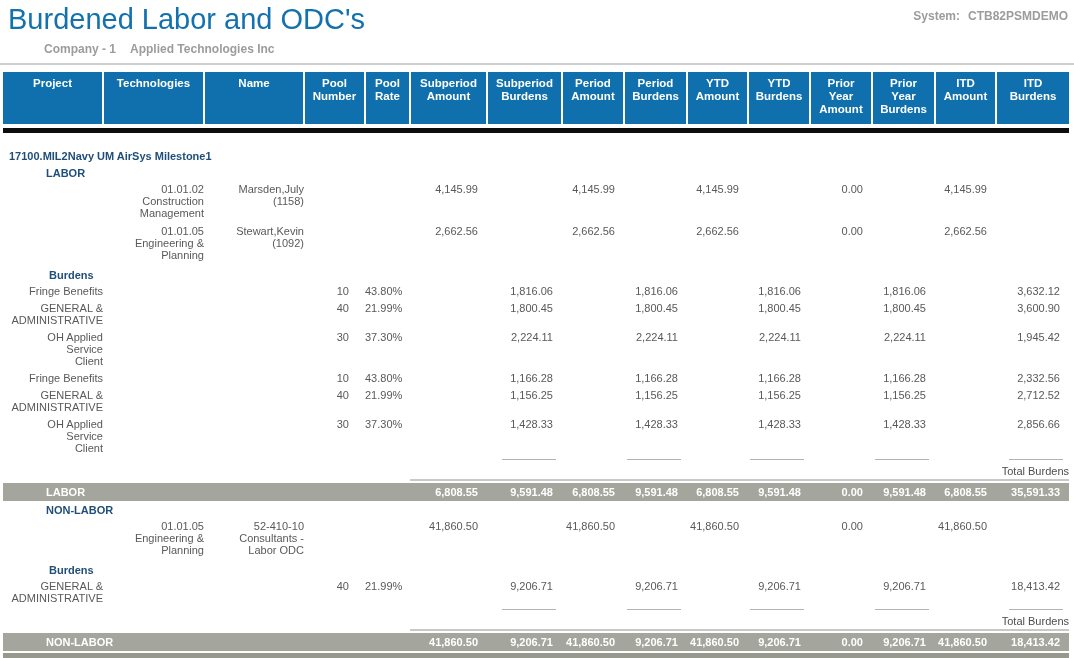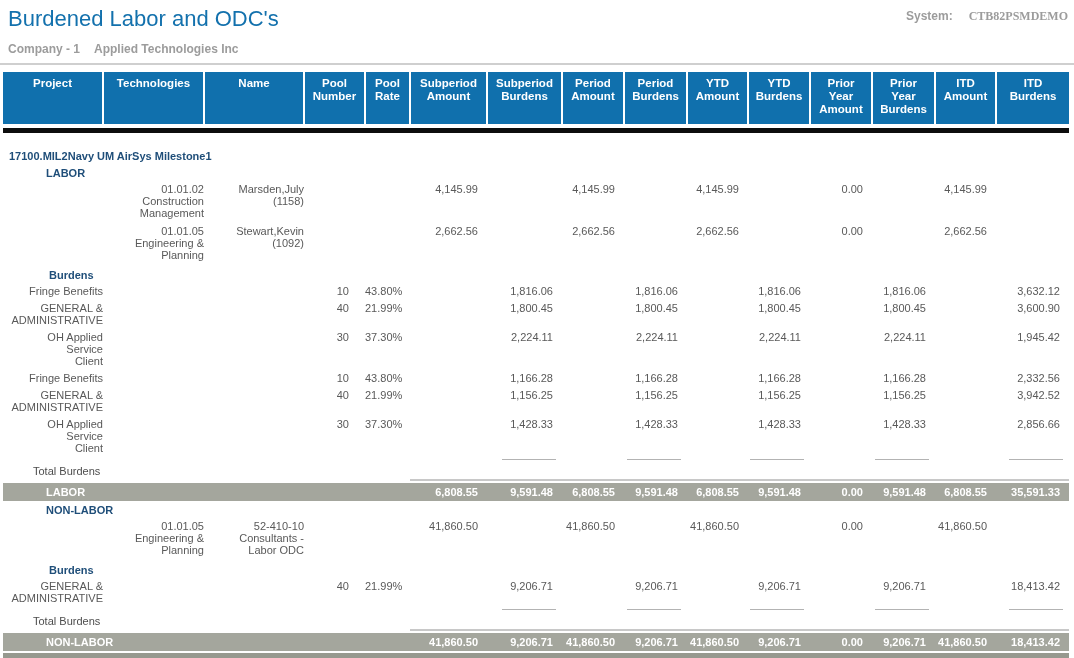--- a/index.html
+++ b/index.html
@@ -1,39 +1,39 @@
 <!DOCTYPE html>
 <html><head>
 <meta charset="utf-8">
 <style>
   html,body{margin:0;padding:0;background:#fff;}
   body{width:1074px;height:658px;overflow:hidden;font-family:"Liberation Sans",sans-serif;position:relative;}
   .topbar{position:relative;padding:5px 8px 0 8px;}
-  .title{color:#1371ad;font-size:22px;line-height:28px;}
+  .title{color:#1371ad;font-size:29px;line-height:28px;}
   .system{position:absolute;right:6px;top:9px;font-size:12px;font-weight:bold;color:#9c9c9c;}
-  .system .sysval{margin-left:16px;font-family:Liberation Serif, serif;}
-  .company{margin-top:9px;font-size:12px;font-weight:bold;color:#9c9c9c;padding-bottom:7px;}
+  .system .sysval{margin-left:8px;}
+  .company{margin-top:9px;font-size:12px;font-weight:bold;color:#9c9c9c;padding-bottom:7px;margin-left:36px;}
   .company .cname{margin-left:14px;}
   .divider{border-top:2px solid #cfcfcf;height:0;width:1074px;}
   table{border-collapse:collapse;table-layout:fixed;width:1066px;margin:7px 0 0 3px;font-size:11px;color:#595959;}
   thead th{background:#1070ad;color:#fff;font-size:11.5px;font-weight:bold;text-align:center;
     vertical-align:top;padding:5px 2px 4px 2px;white-space:pre-line;line-height:13px;height:52px;
     box-sizing:border-box;border-right:2px solid #fff;}
   thead th:last-child{border-right:none;}
   td{vertical-align:top;line-height:12px;padding:2px 0;box-sizing:border-box;}
   td.txt{white-space:pre-line;padding-left:6px;text-align:right;}
   td.name{padding-left:4px;}
   td.num{text-align:right;padding-right:9px;}
   td.poolnum{padding-right:16px;}
   tr.project td{color:#1f4e79;font-weight:bold;padding:7px 0 2px 0;font-size:11px;}
   tr.project .pcode{margin-left:6px;}
   tr.project .pname{}
   tr.section td{color:#1f4e79;font-weight:bold;padding:3px 0 2px 43px;}
   tr.burdens td{color:#1f4e79;font-weight:bold;padding:4px 0 2px 46px;}
-  tr.totalburdens td{color:#4d4d4d;padding:3px 0 2px 30px;}
+  tr.totalburdens td{color:#4d4d4d;padding:3px 0 2px 30px;text-align:right;}
   tr.detail td{padding-top:2px;padding-bottom:4px;}
   tr.burden td{padding-top:2px;padding-bottom:3px;}
   tr.sumrule td{padding:0;}
   .uline{height:1px;background:#b3b3b3;width:54px;margin:2px 6px 2px auto;}
   tr.rule td{padding:0;}
   .topline{height:2px;background:#c8c8c8;margin-bottom:2px;}
   tr.bar td{background:#a4a69d;color:#fff;font-weight:bold;padding-top:3px;padding-bottom:3px;}
   tr.bar td.label{padding-left:43px;}
   tr.grand td{background:#97998f;color:#fff;font-weight:bold;padding-top:3px;padding-bottom:3px;}
   tr.grand td.label{padding-left:5px;}
@@ -246,21 +246,21 @@
         <td class="num">21.99%</td>
         <td class="num"></td>
         <td class="num">1,156.25</td>
         <td class="num"></td>
         <td class="num">1,156.25</td>
         <td class="num"></td>
         <td class="num">1,156.25</td>
         <td class="num"></td>
         <td class="num">1,156.25</td>
         <td class="num"></td>
-        <td class="num">3,942.52</td>
+        <td class="num">2,712.52</td>
       </tr>
       <tr class="burden">
         <td class="txt">OH Applied Service
 Client</td>
         <td class="txt"></td>
         <td class="txt name"></td>
         <td class="num poolnum">30</td>
         <td class="num">37.30%</td>
         <td class="num"></td>
         <td class="num">1,428.33</td>

